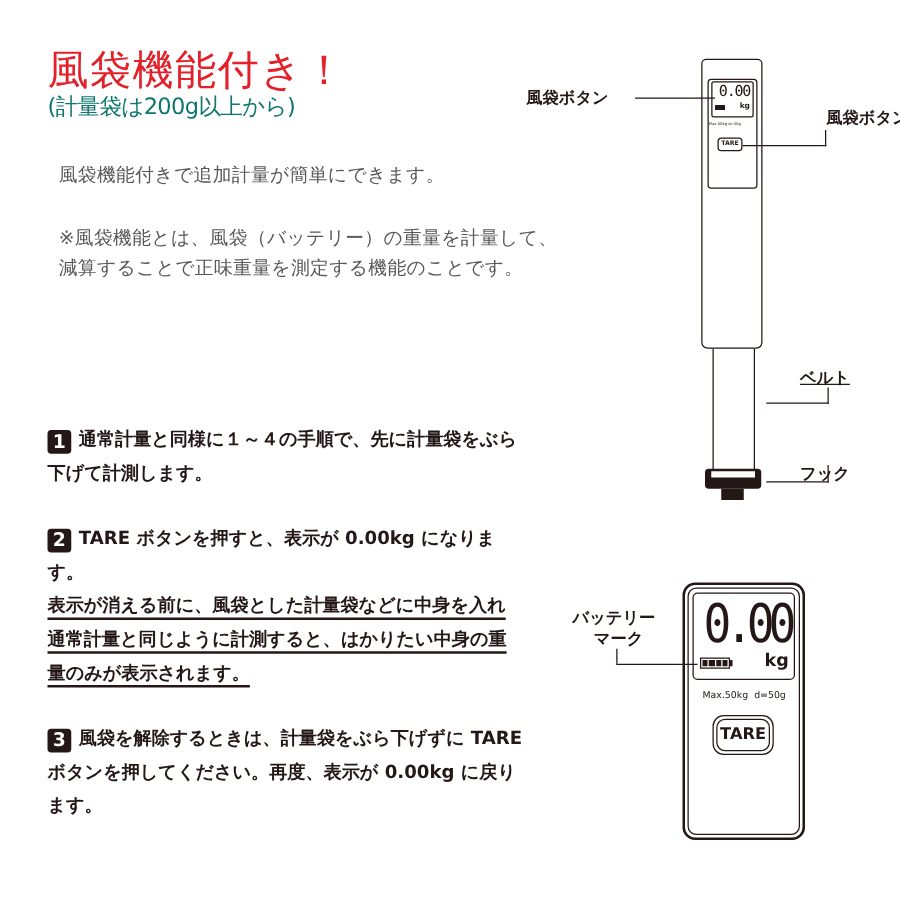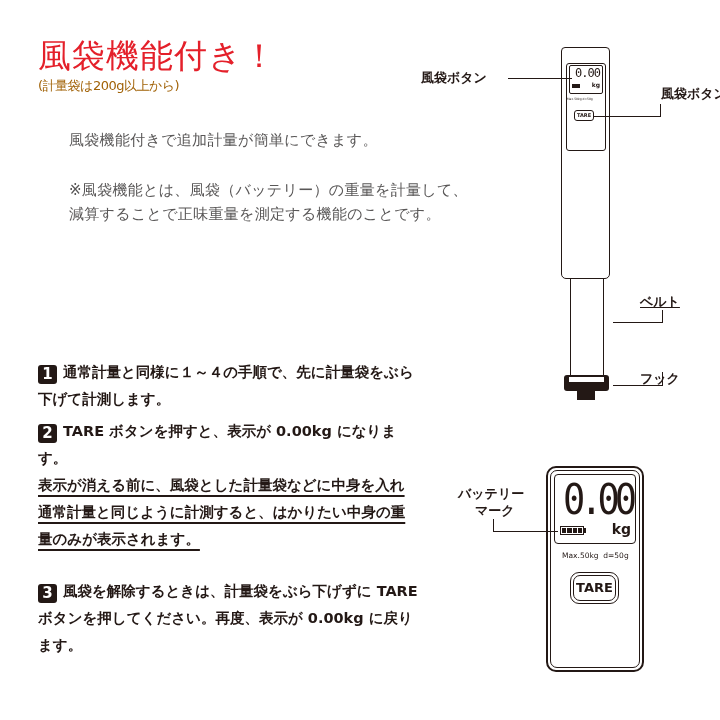--- a/index.html
+++ b/index.html
@@ -1,39 +1,39 @@
 <!DOCTYPE html>
 <html><head>
 <meta charset="utf-8">
 <style>
   html, body { margin:0; padding:0; background:#ffffff; }
   body { width:720px; height:720px; position:relative; overflow:hidden;
          font-family:"DejaVu Sans", sans-serif; color:#231815; }
   .abs { position:absolute; }
   .title { left:38px; top:38px; font-size:33px; color:#e4202a; letter-spacing:1px; line-height:36px; white-space:nowrap; }
-  .subtitle { left:38px; top:76px; font-size:13px; color:#a16207; line-height:20px; white-space:nowrap; letter-spacing:-0.5px; }
-  .intro { left:47px; font-size:15px; color:#595757; line-height:24px; white-space:nowrap; letter-spacing:0.3px;margin-left:22px; }
+  .subtitle { left:38px; top:76px; font-size:18px; color:#0f766e; line-height:20px; white-space:nowrap; letter-spacing:-0.5px; }
+  .intro { left:47px; font-size:15px; color:#595757; line-height:24px; white-space:nowrap; letter-spacing:0.3px; }
   .step { left:38px; width:380px; font-size:14.5px; color:#231815; line-height:27px; font-weight:bold; letter-spacing:0px; }
   .step .num { display:inline-block; width:19px; height:19px; background:#231815; color:#fff; border-radius:3px;
                font-size:15px; line-height:19px; text-align:center; margin-right:6px; vertical-align:-2px; font-weight:bold; }
   .underline { text-decoration:underline; text-decoration-thickness:1.5px; text-underline-offset:5px; }
   .label { font-size:13px; font-weight:bold; color:#231815; white-space:nowrap; }
   .line { background:#231815; }
 </style>
 </head>
 <body>
 
 <div class="abs title">風袋機能付き！</div>
 <div class="abs subtitle">(計量袋は200g以上から)</div>
 
 <div class="abs intro" style="top:128px;">風袋機能付きで追加計量が簡単にできます。</div>
 <div class="abs intro" style="top:178px;">※風袋機能とは、風袋（バッテリー）の重量を計量して、</div>
 <div class="abs intro" style="top:202px;">減算することで正味重量を測定する機能のことです。</div>
 
-<div class="abs step" style="top:339px;margin-top:20px;">
+<div class="abs step" style="top:339px;">
   <span class="num">1</span><span>通常計量と同様に１～４の手順で、先に計量袋をぶら下げて計測します。</span>
 </div>
 
 <div class="abs step" style="top:418px;">
   <span class="num">2</span><span>TARE ボタンを押すと、表示が 0.00kg になります。</span><br>
   <span class="underline">表示が消える前に、風袋とした計量袋などに中身を入れ通常計量と同じように計測すると、はかりたい中身の重量のみが表示されます。</span>
 </div>
 
 <div class="abs step" style="top:578px;">
   <span class="num">3</span><span>風袋を解除するときは、計量袋をぶら下げずに TARE ボタンを押してください。再度、表示が 0.00kg に戻ります。</span>

